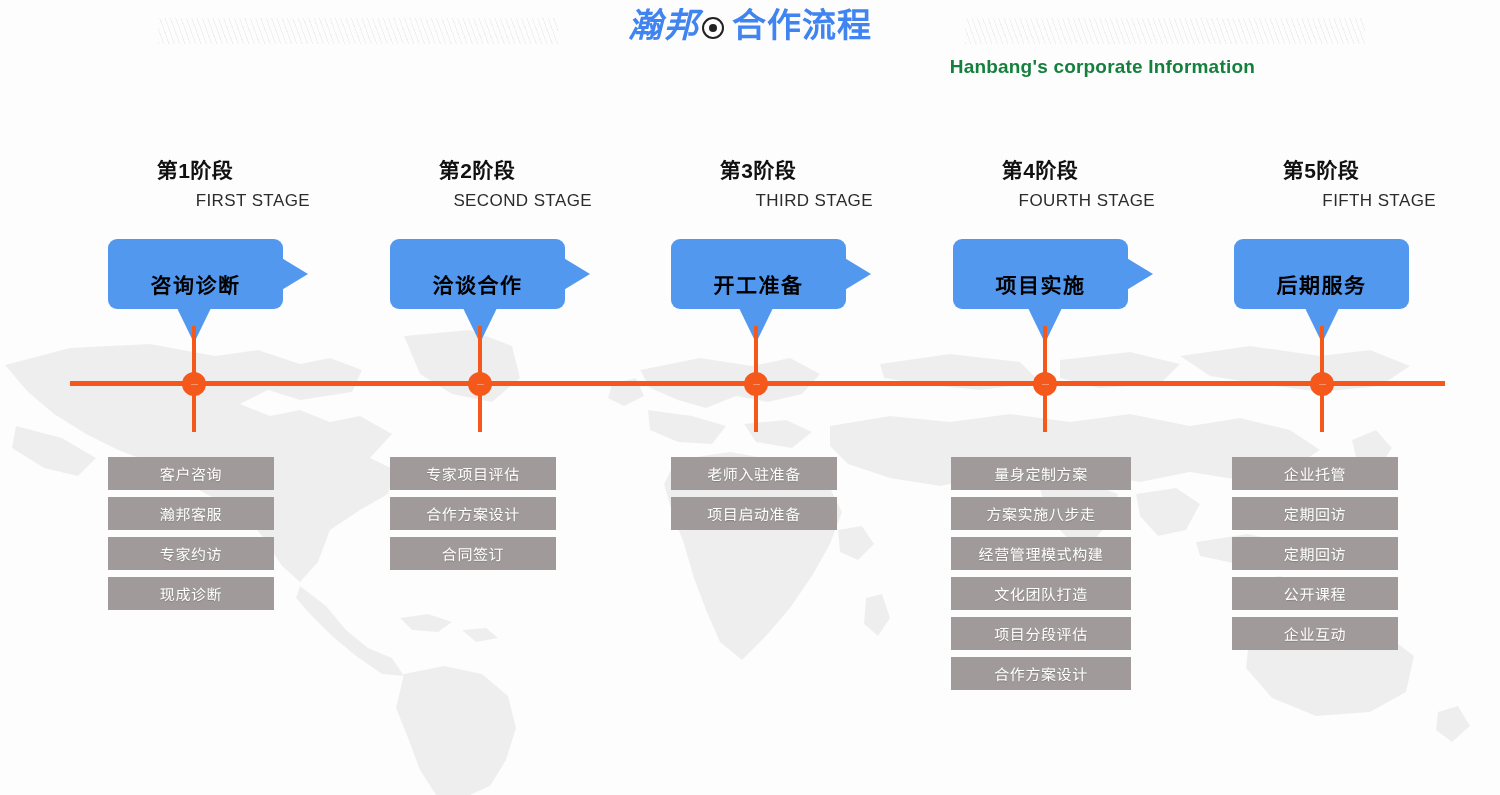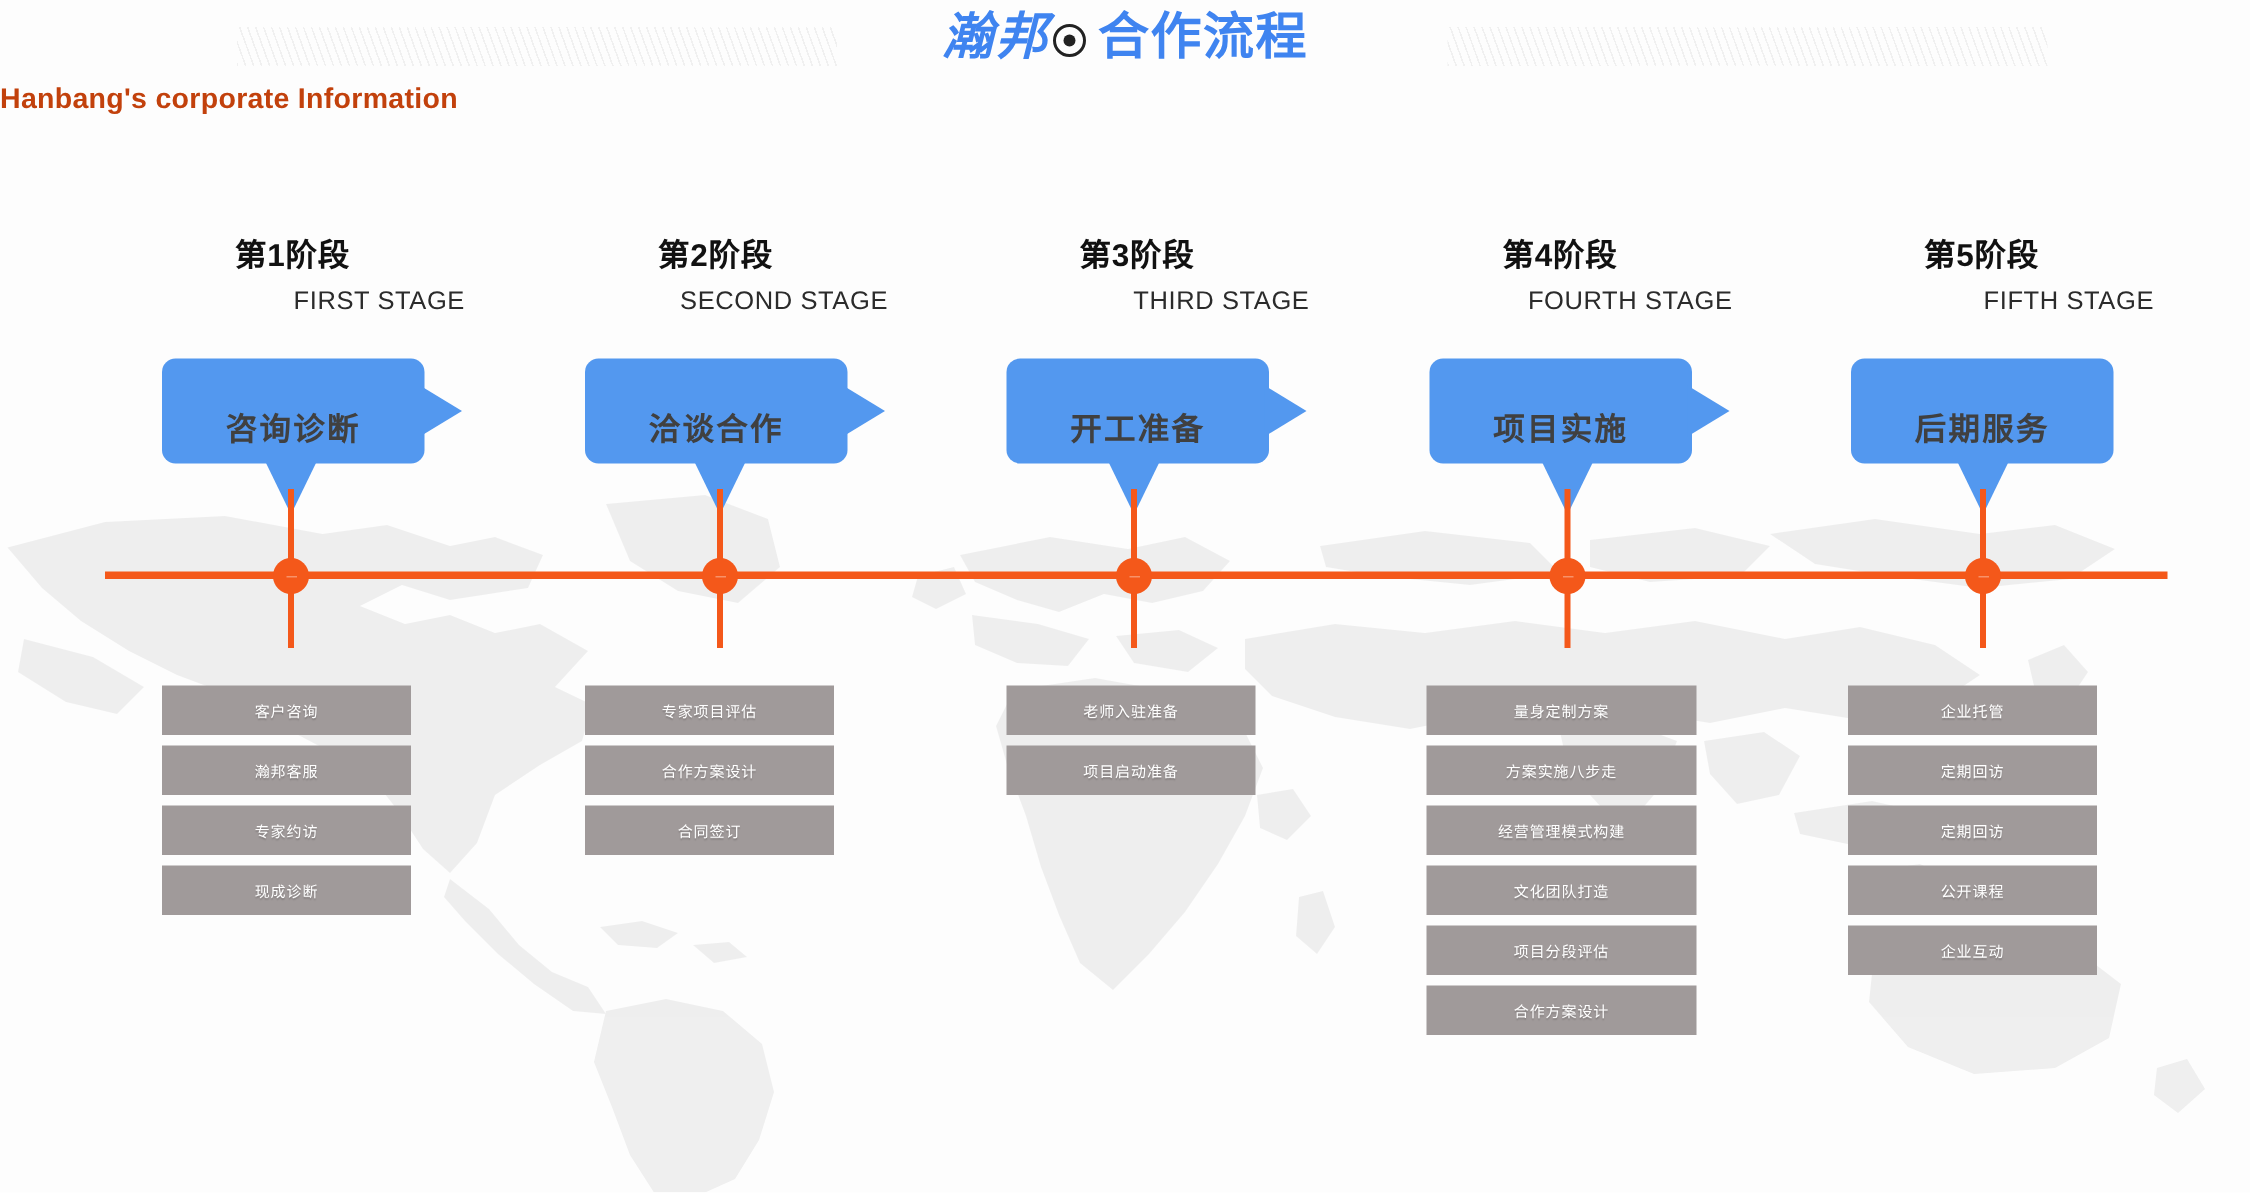--- a/index.html
+++ b/index.html
@@ -93,24 +93,24 @@
     width: 8px; height: 8px;
     margin: -4px 0 0 -4px;
     background: #222;
     border-radius: 50%;
   }
   .title-sub {
     position: absolute;
     left: 0;
     top: 56px;
     width: 1255px;
-    text-align: left;
+    text-align: right;
     font-size: 19px;
     font-weight: 700;
-    color: #c2410c;
+    color: #15803d;
     letter-spacing: .2px;
   }
 
   
   .timeline-line {
     position: absolute;
     left: 70px;
     top: 381px;
     width: 1375px;
     height: 5px;
@@ -155,21 +155,21 @@
     height: 70px;
     background: #5398ef;
     border-radius: 9px;
     display: flex;
     align-items: center;
     justify-content: center;
   }
   .bubble-label {
     font-size: 21px;
     font-weight: 700;
-    color: #404040;
+    color: #000000;
     letter-spacing: 1.5px;
     white-space: nowrap;
     margin-top: 20px;
   }
   .bubble-arrow {
     position: absolute;
     left: 172px;
     top: 18px;
     width: 0; height: 0;
     border-top: 17px solid transparent;
@@ -214,21 +214,21 @@
   
   .items {
     position: absolute;
     width: 166px;
   }
   .item-box {
     height: 33px;
     margin-bottom: 7px;
     background: #a09a9a;
     color: #ffffff;
-    font-size: 10px;
+    font-size: 15px;
     display: flex;
     align-items: center;
     justify-content: center;
     letter-spacing: .6px;
     white-space: nowrap;
     text-shadow: 0 1px 1px rgba(0,0,0,.18);
   }
 </style>
 </head>
 <body>

